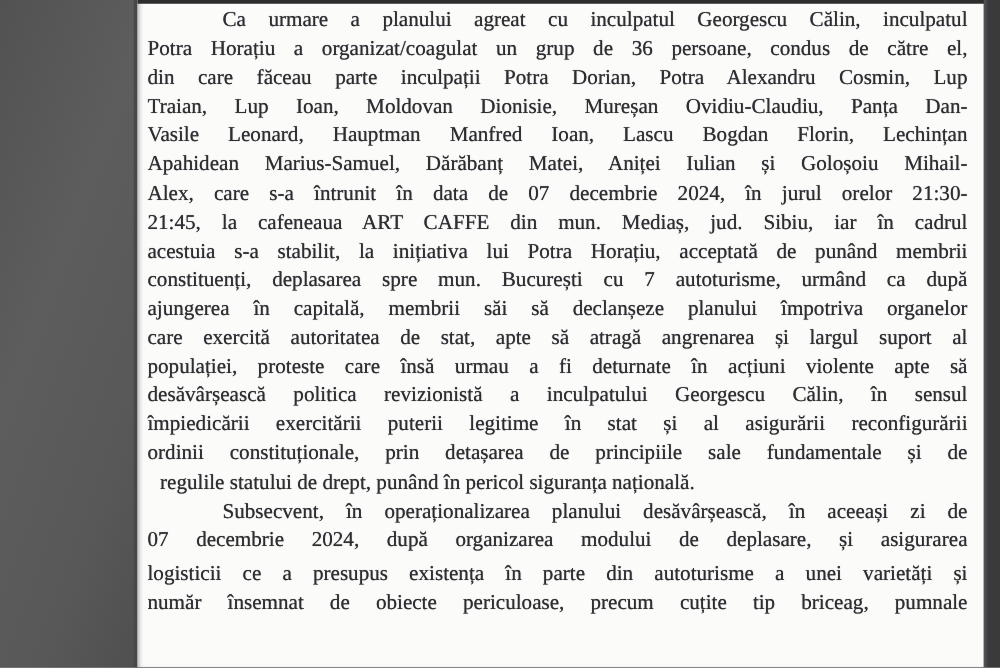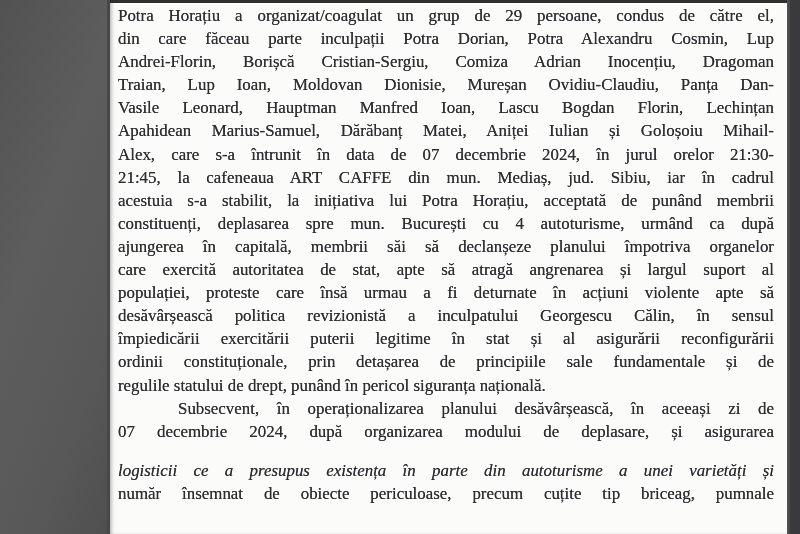--- a/index.html
+++ b/index.html
@@ -59,42 +59,43 @@
   }
   .line {
     height: 23.1px;
     overflow: hidden;
     text-align: justify;
     text-align-last: justify;
     -moz-text-align-last: justify;
   }
   .line.no-justify {
     text-align-last: left;
+    margin-left: 10px;
     -moz-text-align-last: left;
   }
   .line.indent { text-indent: 60px; }
-  .line.gap { margin-top: 16px; font-style: italic; }
+  .line.gap { margin-top: 4px; }
 </style>
 </head>
 <body>
 
 <div class="stage" style="background: rgb(89, 89, 89);">
   <div class="left-panel"></div>
   <div class="page" style="background: rgb(251, 251, 250);">
     <div class="text-block" style="color: rgb(46, 46, 50);">
-        <div class="line">Potra Horațiu a organizat/coagulat un grup de 29 persoane, condus de către el,</div>
+        <div class="line indent">Ca urmare a planului agreat cu inculpatul Georgescu Călin, inculpatul</div>
+        <div class="line">Potra Horațiu a organizat/coagulat un grup de 36 persoane, condus de către el,</div>
         <div class="line">din care făceau parte inculpații Potra Dorian, Potra Alexandru Cosmin, Lup</div>
-        <div class="line">Andrei-Florin, Borișcă Cristian-Sergiu, Comiza Adrian Inocențiu, Dragoman</div>
         <div class="line">Traian, Lup Ioan, Moldovan Dionisie, Mureșan Ovidiu-Claudiu, Panța Dan-</div>
         <div class="line">Vasile Leonard, Hauptman Manfred Ioan, Lascu Bogdan Florin, Lechințan</div>
         <div class="line">Apahidean Marius-Samuel, Dărăbanț Matei, Aniței Iulian și Goloșoiu Mihail-</div>
         <div class="line">Alex, care s-a întrunit în data de 07 decembrie 2024, în jurul orelor 21:30-</div>
         <div class="line">21:45, la cafeneaua ART CAFFE din mun. Mediaș, jud. Sibiu, iar în cadrul</div>
         <div class="line">acestuia s-a stabilit, la inițiativa lui Potra Horațiu, acceptată de punând membrii</div>
-        <div class="line">constituenți, deplasarea spre mun. București cu 4 autoturisme, urmând ca după</div>
+        <div class="line">constituenți, deplasarea spre mun. București cu 7 autoturisme, urmând ca după</div>
         <div class="line">ajungerea în capitală, membrii săi să declanșeze planului împotriva organelor</div>
         <div class="line">care exercită autoritatea de stat, apte să atragă angrenarea și largul suport al</div>
         <div class="line">populației, proteste care însă urmau a fi deturnate în acțiuni violente apte să</div>
         <div class="line">desăvârșească politica revizionistă a inculpatului Georgescu Călin, în sensul</div>
         <div class="line">împiedicării exercitării puterii legitime în stat și al asigurării reconfigurării</div>
         <div class="line">ordinii constituționale, prin detașarea de principiile sale fundamentale și de</div>
         <div class="line no-justify">regulile statului de drept, punând în pericol siguranța națională.</div>
         <div class="line indent">Subsecvent, în operaționalizarea planului desăvârșească, în aceeași zi de</div>
         <div class="line">07 decembrie 2024, după organizarea modului de deplasare, și asigurarea</div>
         <div class="line gap">logisticii ce a presupus existența în parte din autoturisme a unei varietăți și</div>

